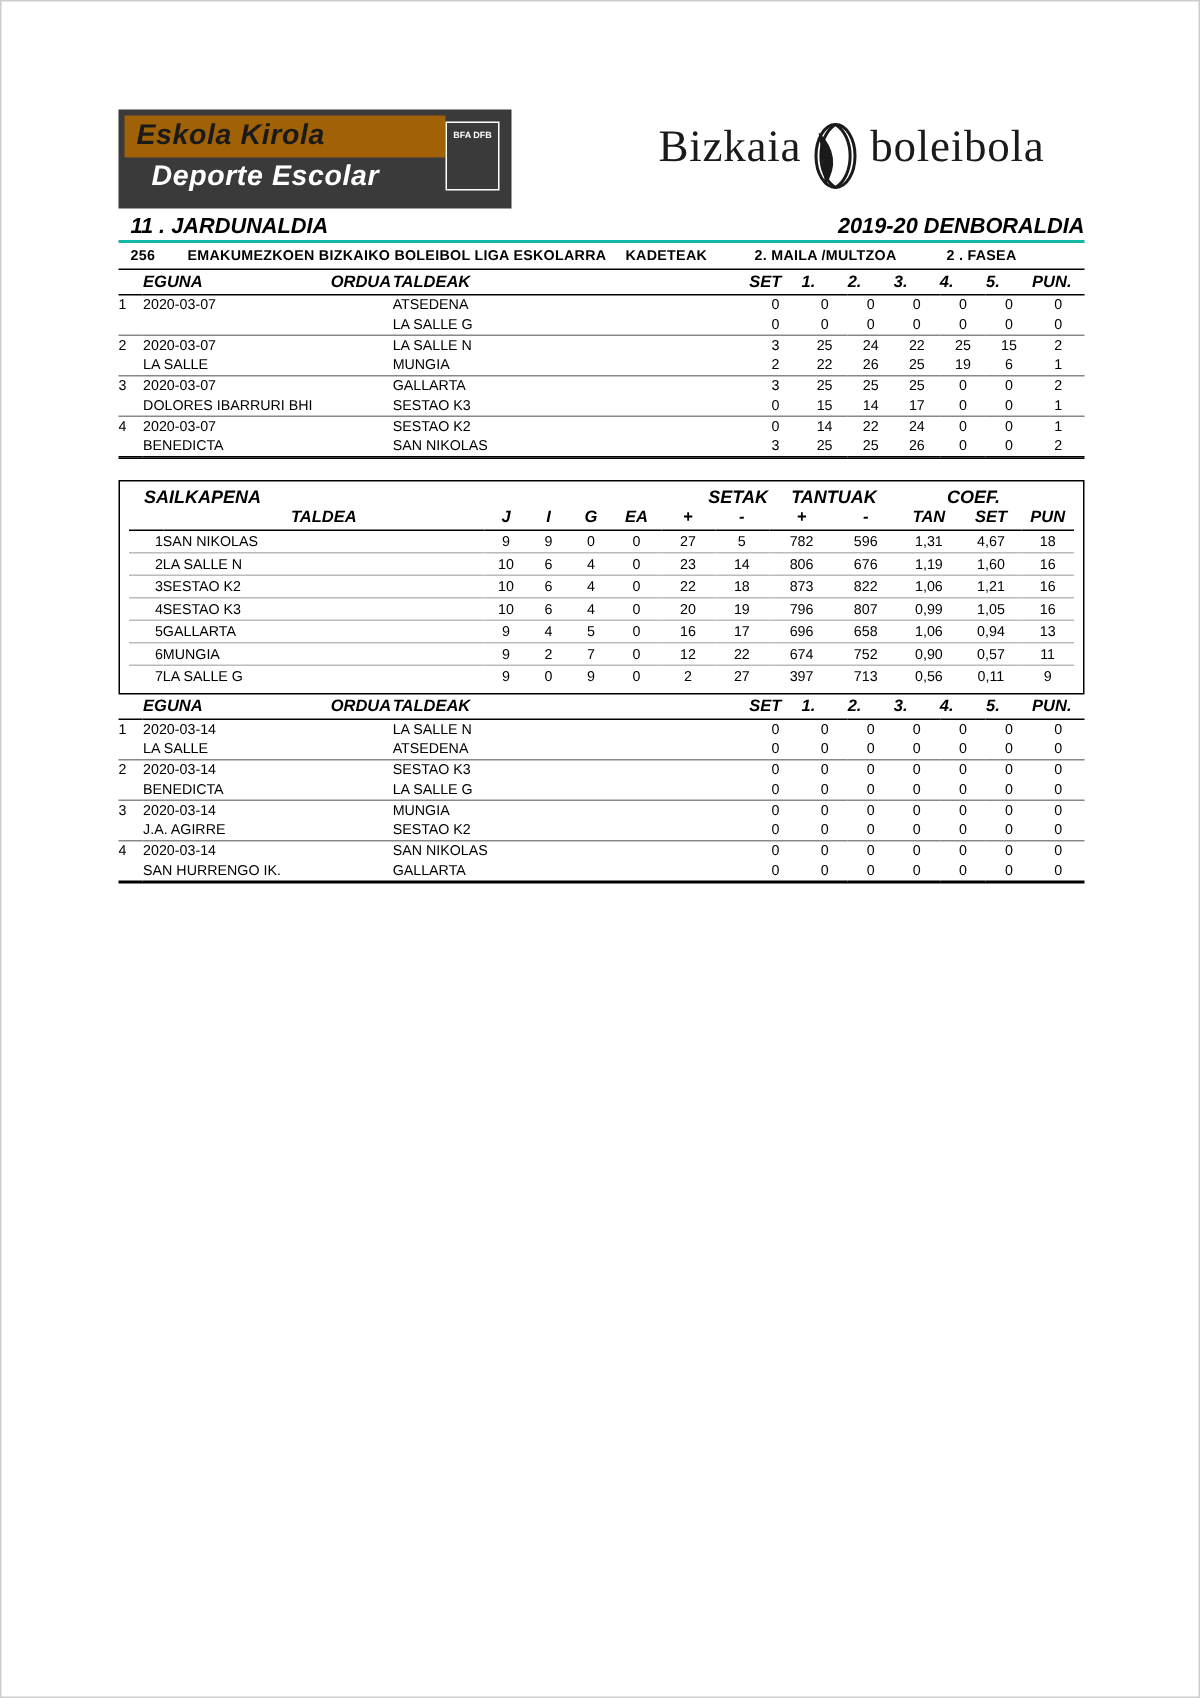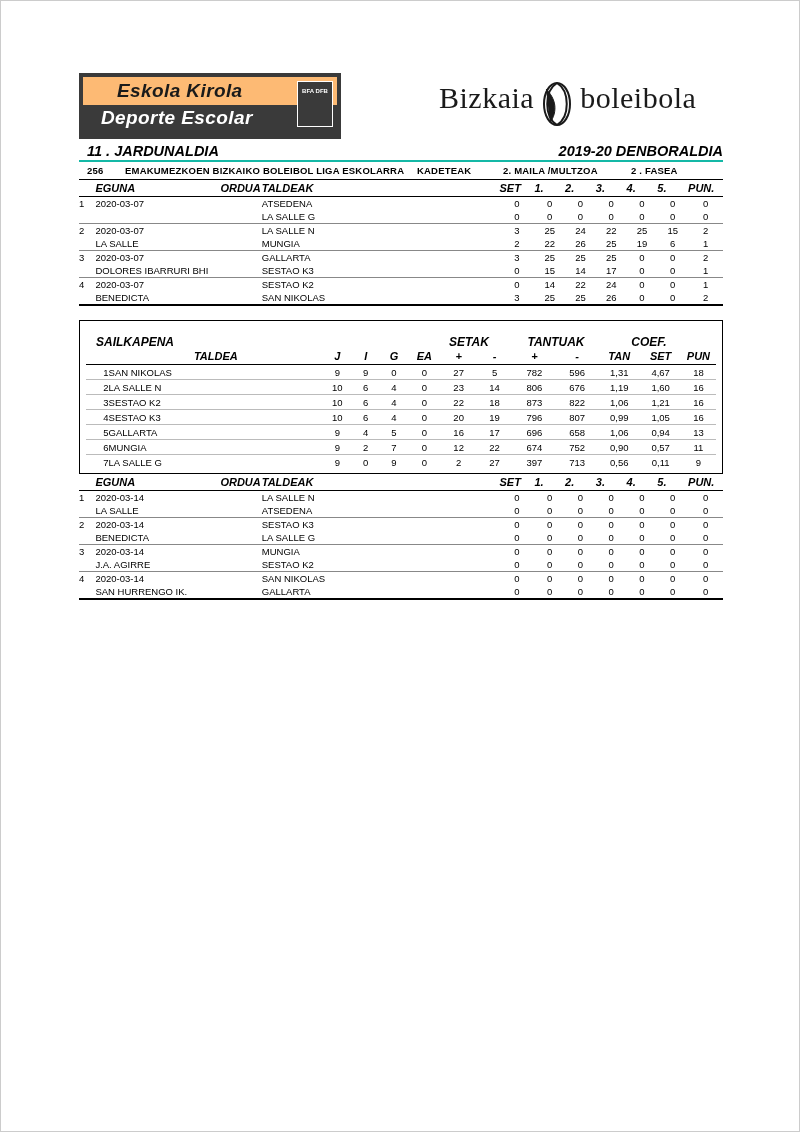--- a/index.html
+++ b/index.html
@@ -38,27 +38,27 @@
   .ek-logo {
     position: absolute;
     left: 0; top: 0;
     width: 262px;
     height: 66px;
     background: #3a3a3a;
     box-sizing: border-box;
     padding: 4px;
   }
   .ek-white {
-    background: #fdba74;
+    background: #a16207;
     height: 28px;
-    width: 254px;
+    width: 214px;
     box-sizing: border-box;
     display: flex;
     align-items: center;
-    padding-left: 34px;
+    padding-left: 8px;
   }
   .ek-white span {
     font-weight: bold;
     font-style: italic;
     font-size: 19px;
     letter-spacing: .4px;
     color: #1a1a1a;
   }
   .ek-dark {
     height: 26px;
@@ -194,21 +194,21 @@
     padding: 3px 6px 4px 6px;
   }
   .st-title {
     font-style: italic;
     font-weight: bold;
     font-size: 12px;
     display: flex;
     align-items: flex-end;
   }
   .st-title .lbl { width: 330px; padding-left: 10px;}
-  .st-title .g-setak { width: 86px; text-align: center; margin-top: 11px; }
+  .st-title .g-setak { width: 86px; text-align: right; }
   .st-title .g-tantuak { width: 88px; text-align: center; }
   .st-title .g-coef { width: 86px; text-align: center; padding-left:6px;}
   table.sttbl {
     width: 100%;
     border-collapse: collapse;
     font-size: 9.5px;
   }
   table.sttbl th {
     font-style: italic;
     font-weight: bold;

